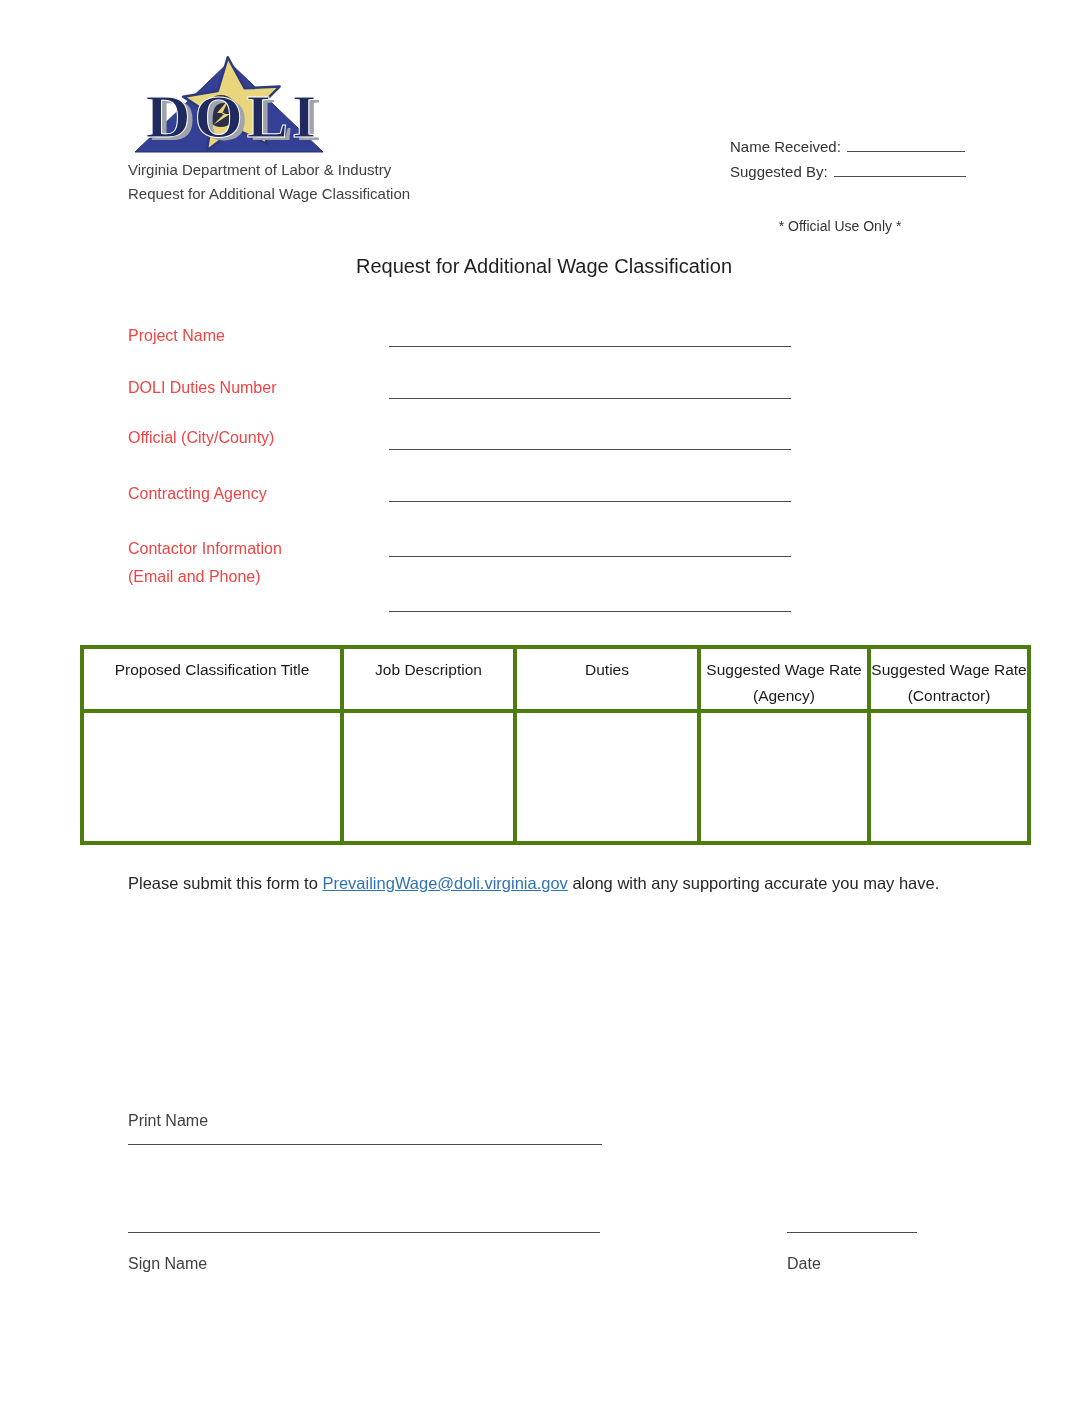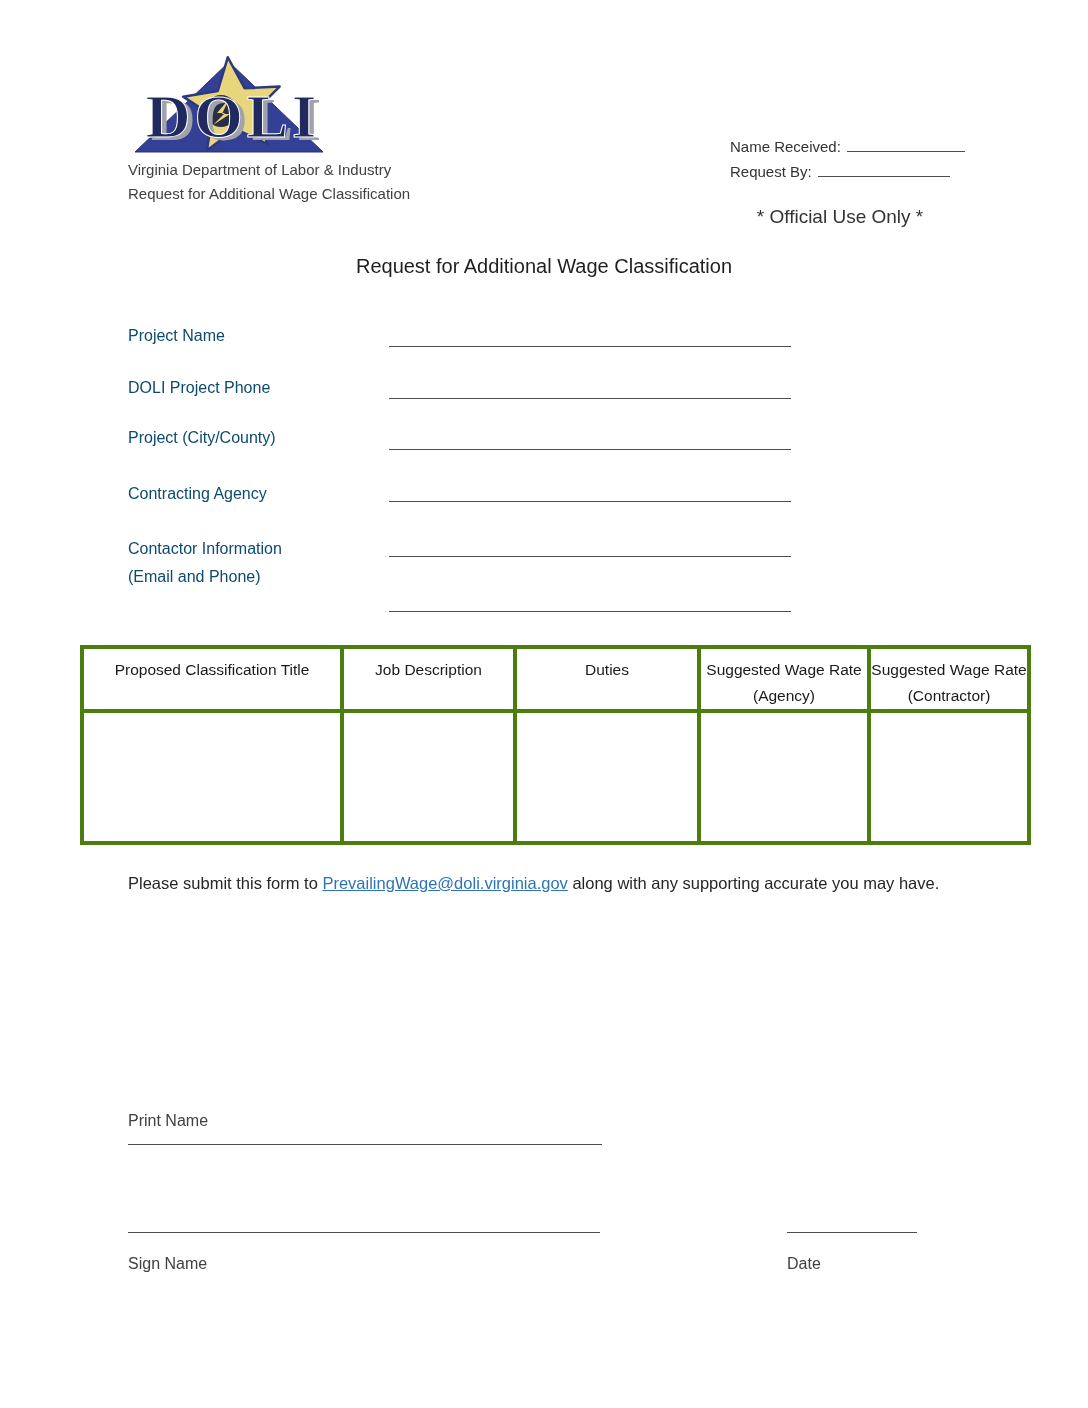--- a/index.html
+++ b/index.html
@@ -20,27 +20,27 @@
   .org-line { left: 128px; font-size: 15px; color: #404040; white-space: nowrap; }
   .org-line1 { top: 161px; }
   .org-line2 { top: 185px; }
 
   .official-row { font-size: 15px; color: #333333; white-space: nowrap; }
   .official-row .fill { display: inline-block; border-bottom: 1px solid #4d4d4d; vertical-align: baseline; height: 14px; }
   .date-row { left: 730px; top: 138px; }
   .date-row .fill { width: 118px; margin-left: 6px; }
   .recv-row { left: 730px; top: 163px; }
   .recv-row .fill { width: 132px; margin-left: 6px; }
-  .official-use { left: 745px; top: 206px; width: 190px; text-align: center; font-size: 19px; color: #333333; }
+  .official-use { left: 745px; top: 218px; width: 190px; text-align: center; font-size: 14px; color: #333333; }
 
   
   .title { left: 0; right: 0; top: 255px; text-align: center; font-size: 20px; font-weight: 400; color: #1f1f1f; }
 
   
-  .field-label { left: 128px; font-size: 16px; color: #0c4a6e; white-space: nowrap; }
+  .field-label { left: 128px; font-size: 16px; color: #ef4444; white-space: nowrap; }
   .field-line { left: 389px; width: 402px; height: 1px; border-bottom: 1px solid #4d4d4d; }
 
   
   .class-table-wrap { left: 80px; top: 645px; }
   table.class-table { border-collapse: collapse; table-layout: fixed; width: 947px; }
   table.class-table th, table.class-table td { border: 4px solid #4d7c0f; }
   table.class-table th {
     font-size: 15.5px; font-weight: 400; color: #1a1a1a;
     text-align: center; vertical-align: top;
     padding-top: 8px; height: 61px; line-height: 26px;
@@ -82,33 +82,33 @@
     </svg>
   </div>
 
   <div class="abs org-line org-line1">Virginia Department of Labor &amp; Industry</div>
   <div class="abs org-line org-line2">Request for Additional Wage Classification</div>
 
   <div class="abs official-row date-row">
     <span>Name Received:</span><span class="fill"></span>
   </div>
   <div class="abs official-row recv-row">
-    <span>Request By:</span><span class="fill"></span>
+    <span>Suggested By:</span><span class="fill"></span>
   </div>
   <div class="abs official-use">* Official Use Only *</div>
 
   <div class="abs title">Request for Additional Wage Classification</div>
 
   <div class="abs field-label" style="top:327px">Project Name</div>
   <div class="abs field-line" style="top:346px"></div>
 
-  <div class="abs field-label" style="top:379px">DOLI Project Phone</div>
+  <div class="abs field-label" style="top:379px">DOLI Duties Number</div>
   <div class="abs field-line" style="top:398px"></div>
 
-  <div class="abs field-label" style="top:429px">Project (City/County)</div>
+  <div class="abs field-label" style="top:429px">Official (City/County)</div>
   <div class="abs field-line" style="top:449px"></div>
 
   <div class="abs field-label" style="top:485px">Contracting Agency</div>
   <div class="abs field-line" style="top:501px"></div>
 
   <div class="abs field-label" style="top:540px">Contactor Information</div>
   <div class="abs field-label" style="top:568px">(Email and Phone)</div>
   <div class="abs field-line" style="top:556px"></div>
   <div class="abs field-line" style="top:611px"></div>
 

